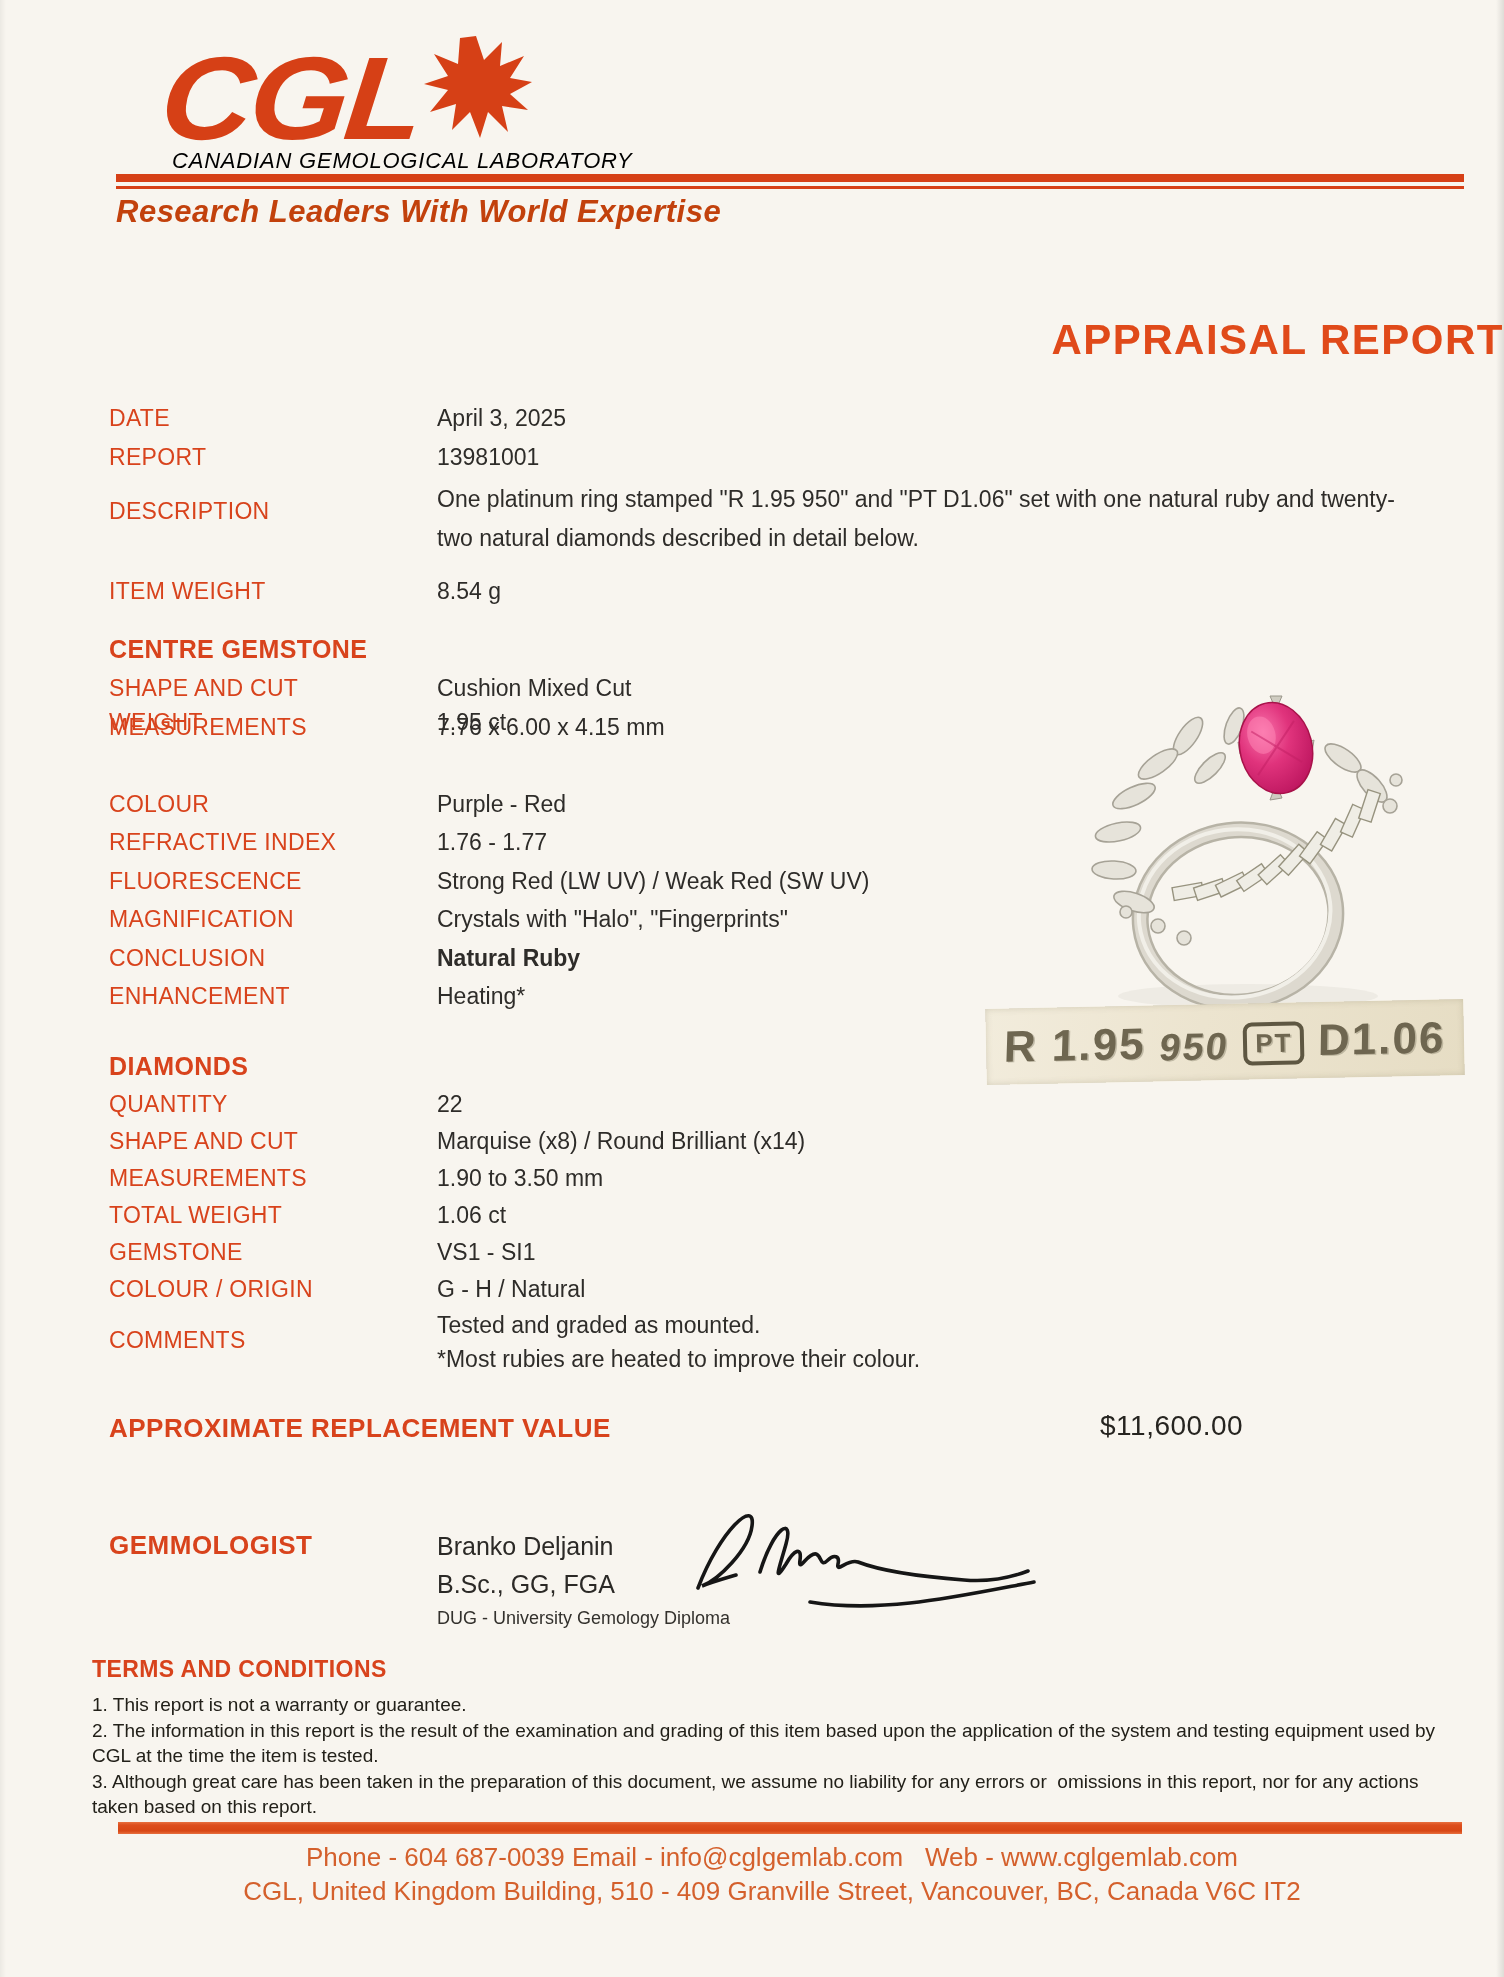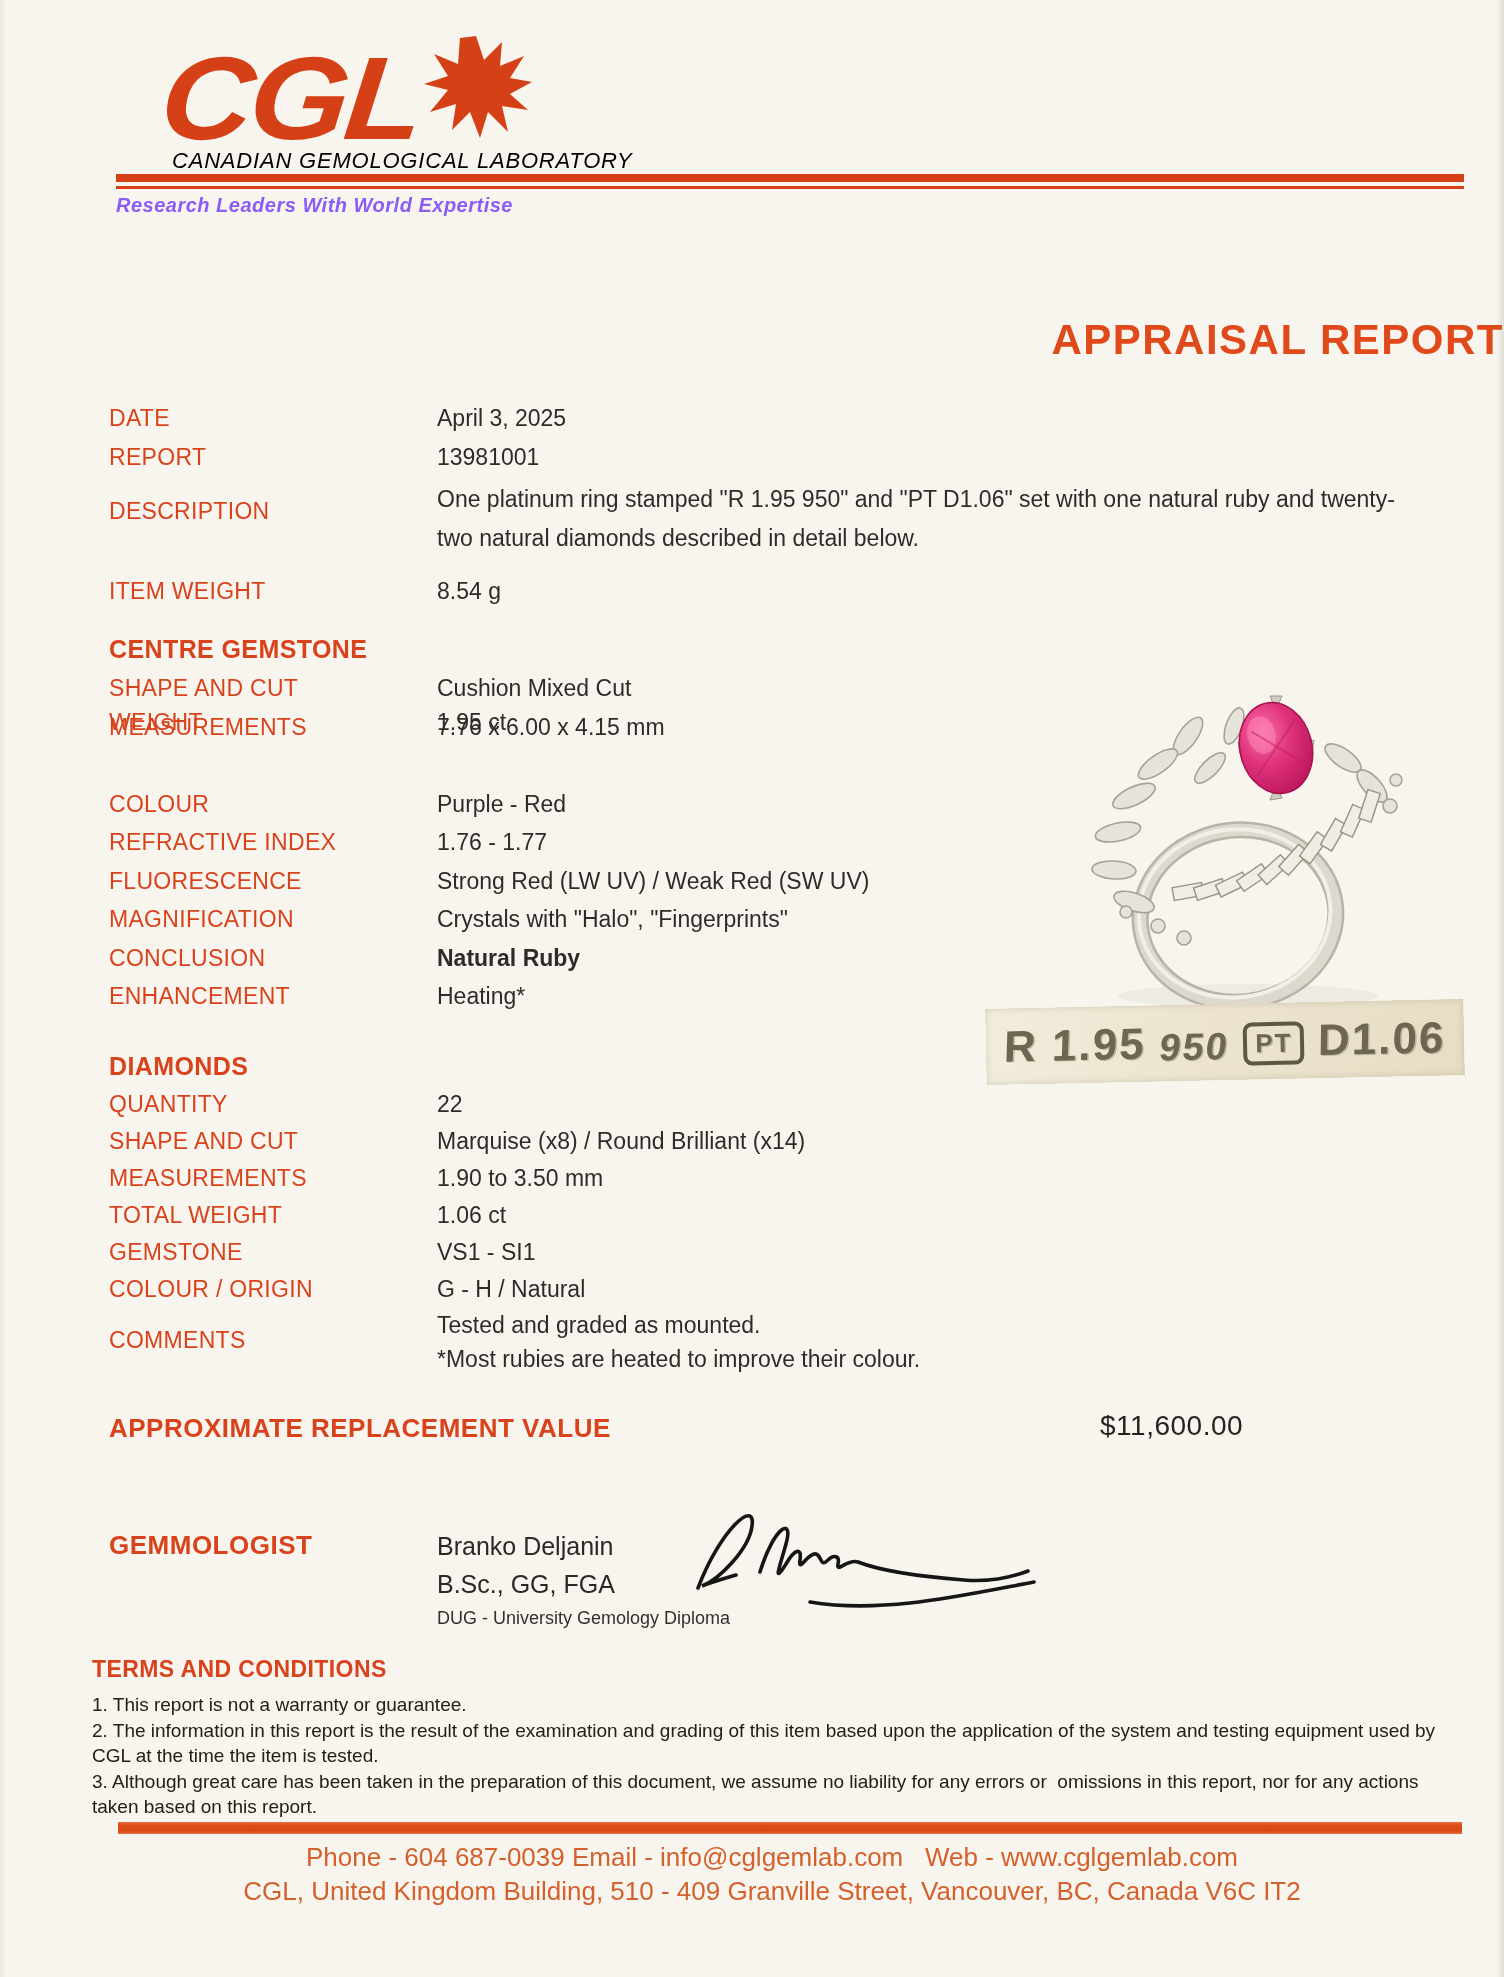--- a/index.html
+++ b/index.html
@@ -25,21 +25,21 @@
     position:absolute;left:172px;top:148px;
     font-size:22px;font-style:italic;color:#000000;letter-spacing:.8px;
     white-space:nowrap;
   }
   .starburst{position:absolute;left:420px;top:34px;}
   .rule-double{position:absolute;left:116px;right:40px;top:174px;}
   .rule-double .thick{height:8px;background:#d64016;}
   .rule-double .thin{height:3px;background:#d64016;margin-top:4px;}
   .tagline{
     position:absolute;left:116px;top:194px;
-    font-size:20px;font-style:italic;font-weight:bold;color:#8b5cf6;
+    font-size:31px;font-style:italic;font-weight:bold;color:#c2410c;
     letter-spacing:.5px;white-space:nowrap;
   }
 
   
   .report-title{
     position:absolute;left:0;right:0;top:316px;text-align:right;
     font-size:42px;font-weight:bold;color:#e04a1a;letter-spacing:1.5px;
   }
 
   

